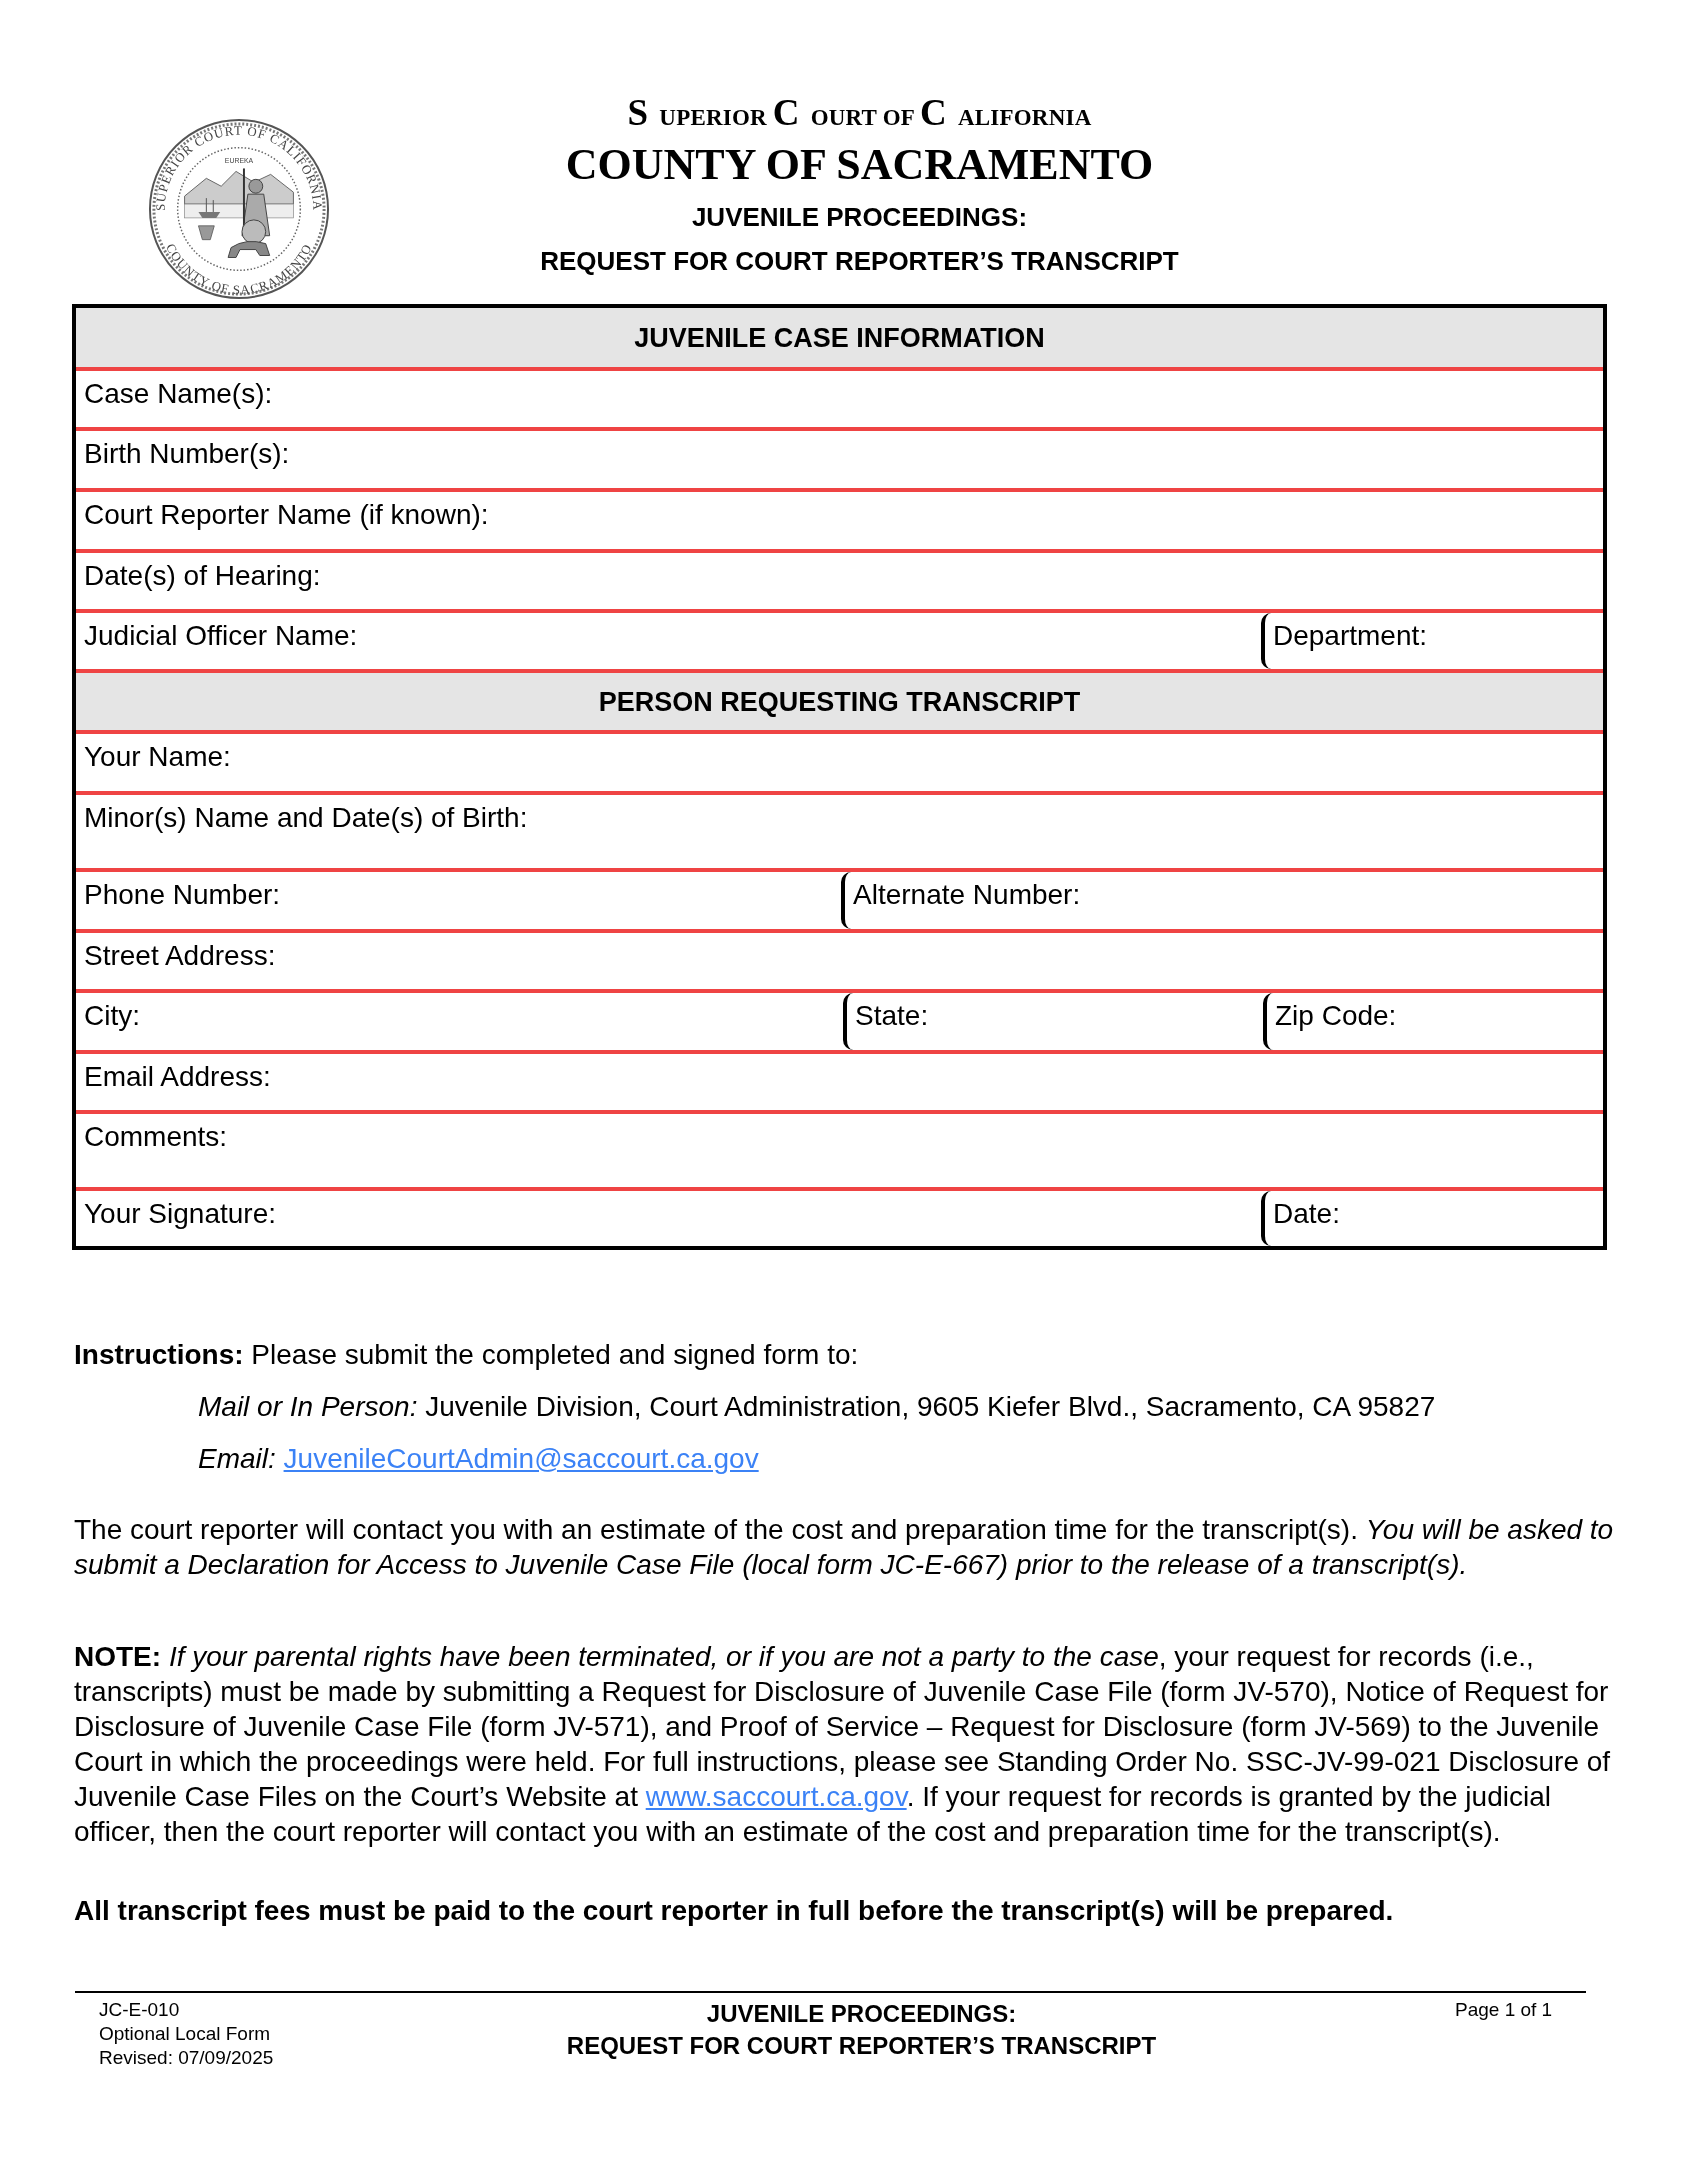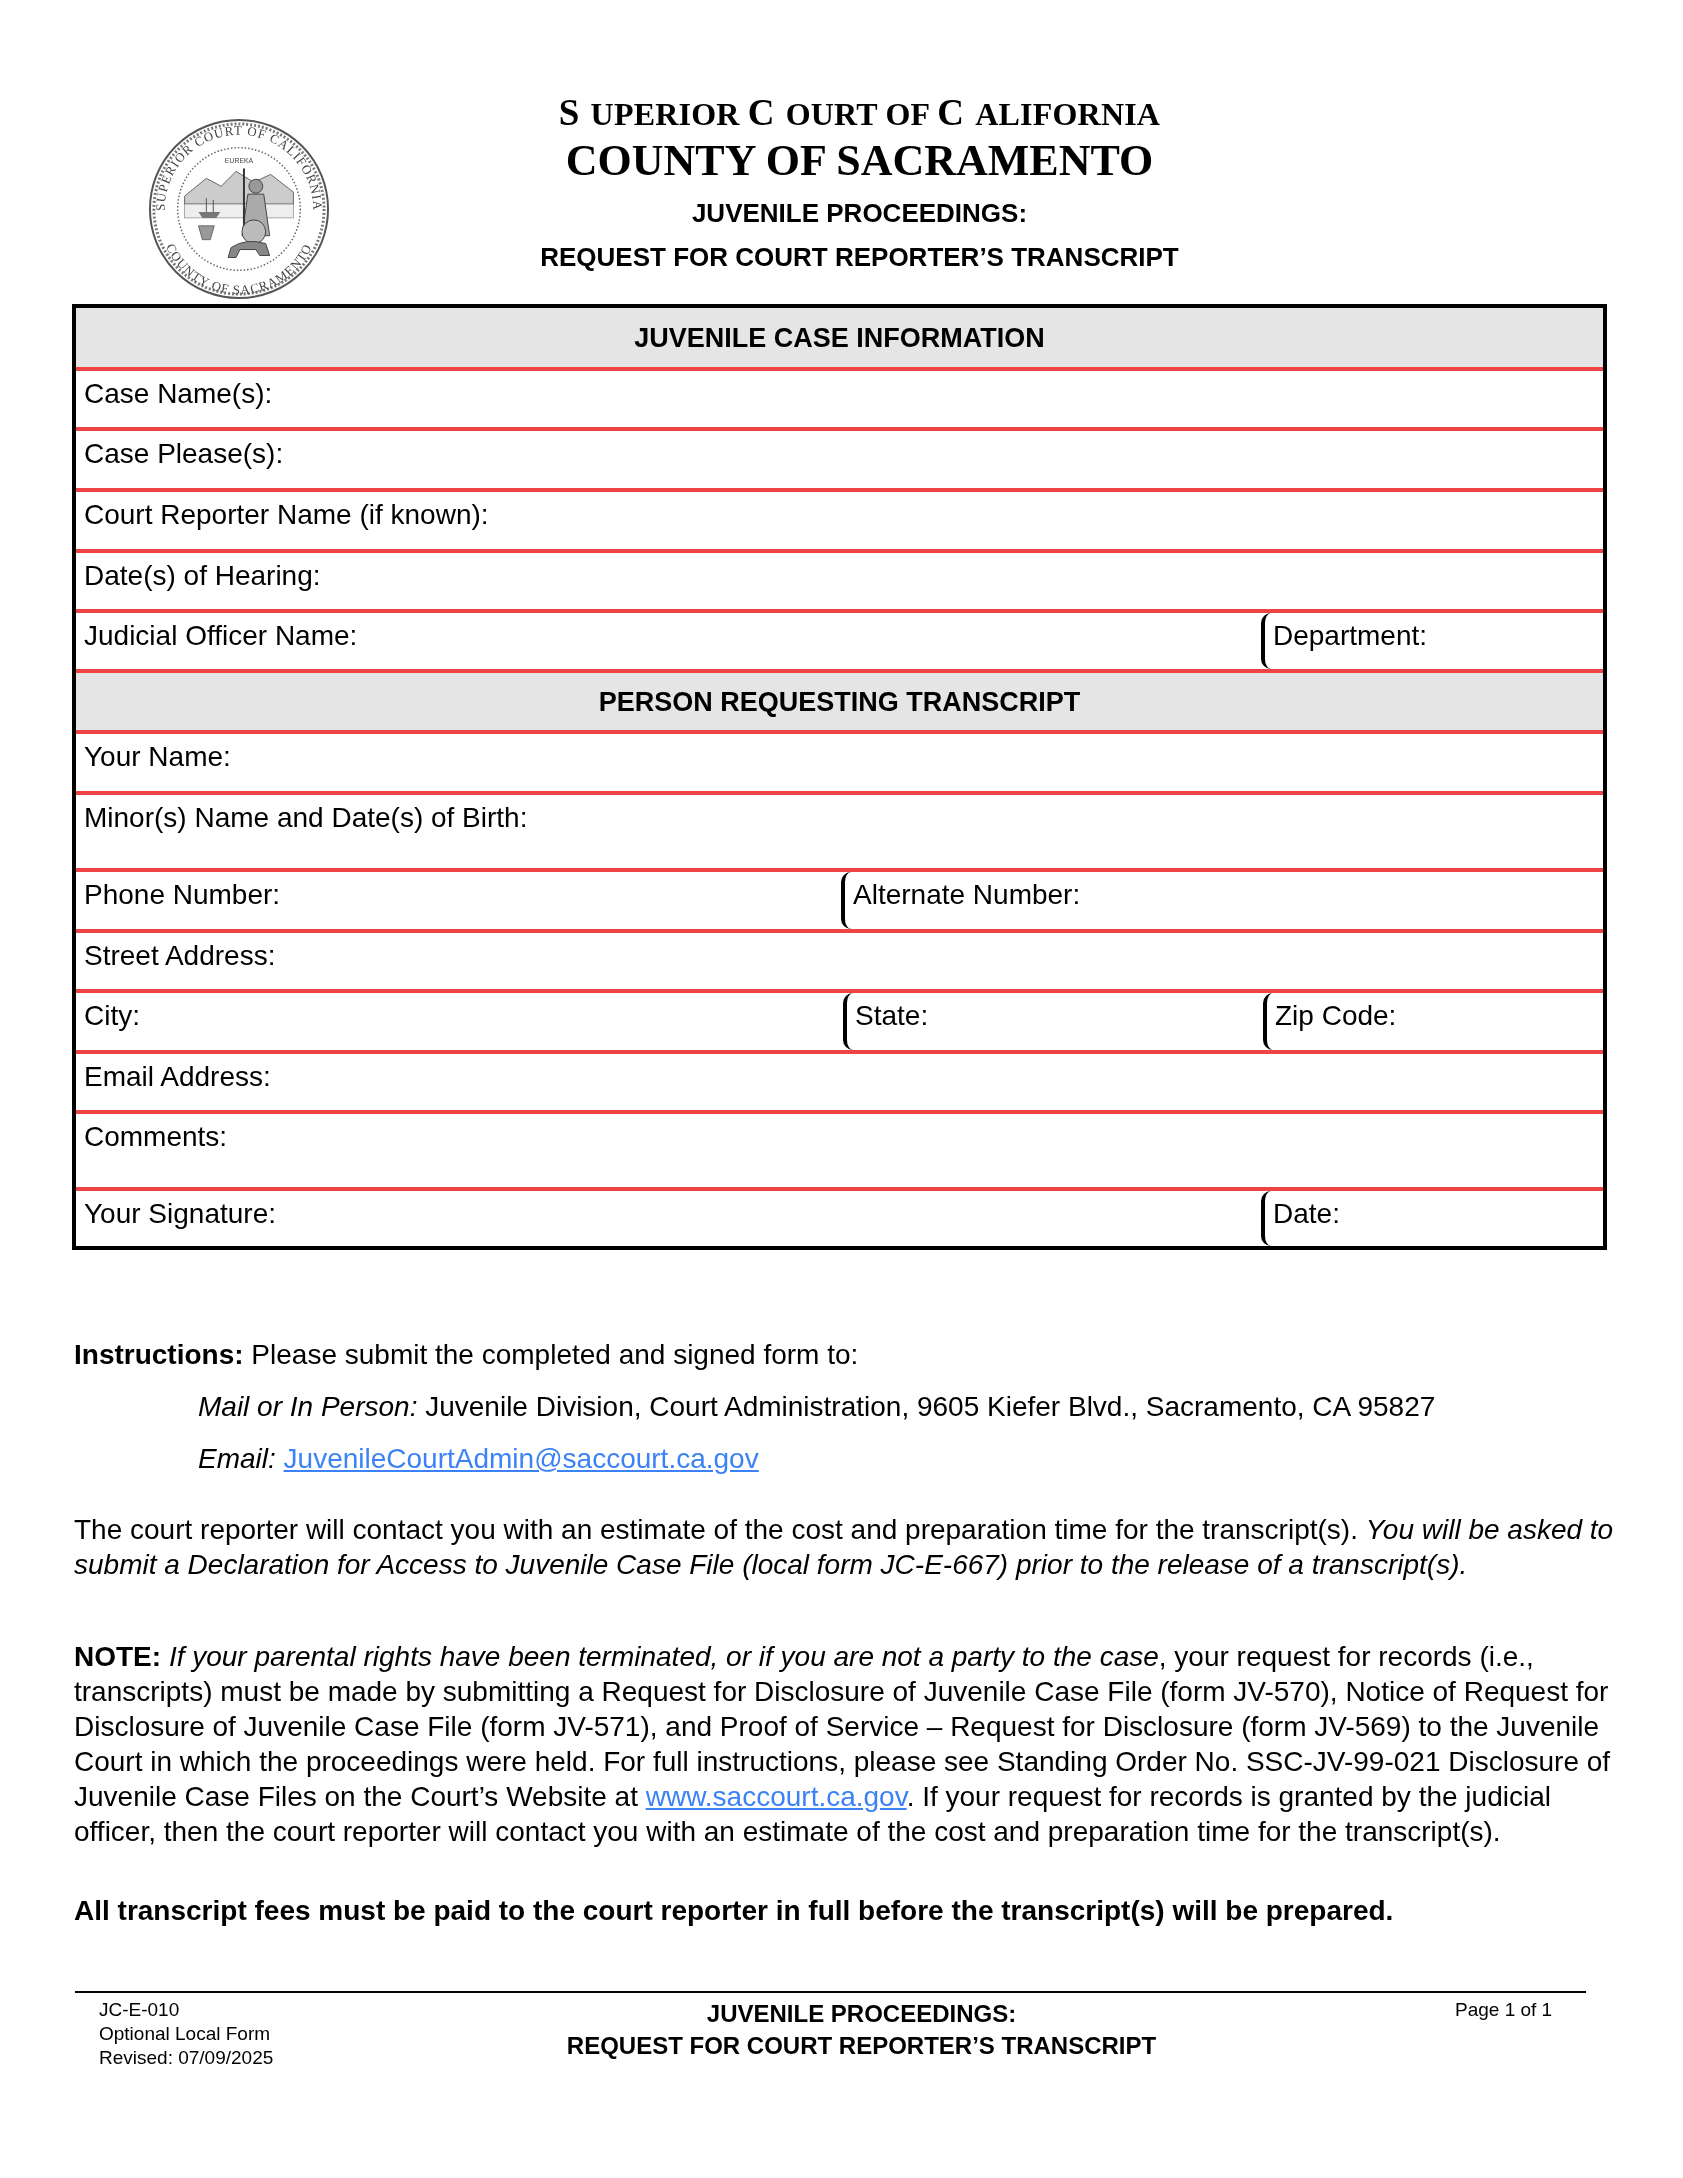--- a/index.html
+++ b/index.html
@@ -2,21 +2,21 @@
 <html><head>
 <meta charset="utf-8">
 <style>
   html, body { margin: 0; padding: 0; background: #ffffff; }
   body { width: 1683px; height: 2178px; position: relative; overflow: hidden; color: #000; font-family: "Liberation Sans", sans-serif; }
 
   .seal { position: absolute; left: 137px; top: 117px; width: 204px; height: 184px; }
 
   .title-block { position: absolute; left: 426px; width: 867px; top: 91px; text-align: center; }
   .t1 { font-family: "Liberation Serif", serif; font-weight: bold; font-size: 37px; line-height: 44px; letter-spacing: 0.2px; }
-  .t1 .sc { font-size: 32px; margin-left: 11px; }
+  .t1 .sc { font-size: 23px; margin-left: 11px; }
   .t2 { font-family: "Liberation Serif", serif; font-weight: bold; font-size: 44px; line-height: 50px; }
   .t3 { font-weight: bold; font-size: 26px; line-height: 34px; margin-top: 10px; }
   .t4 { font-weight: bold; font-size: 26px; line-height: 34px; margin-top: 10px; }
 
   .form-table { position: absolute; left: 72px; top: 304px; width: 1535px; border: 4px solid #000; box-sizing: border-box; }
   .row { display: flex; border-top: 4px solid #ef4444; box-sizing: border-box; }
   .row:first-child { border-top: none; }
   .cell { box-sizing: border-box; padding: 6px 0 0 8px; font-size: 28px; line-height: 34px; }
   .cell + .cell { border-left: 4px solid #000; border-radius: 10px; }
   .section-header { background: #e5e5e5; justify-content: center; align-items: center; }
@@ -87,21 +87,21 @@
 </div>
 
 <div class="form-table">
   <div class="row section-header h60">
     <div class="cell">JUVENILE CASE INFORMATION</div>
   </div>
   <div class="row h61">
     <div class="cell" style="width:100%">Case Name(s):</div>
   </div>
   <div class="row h62">
-    <div class="cell" style="width:100%">Case Please(s):</div>
+    <div class="cell" style="width:100%">Birth Number(s):</div>
   </div>
   <div class="row h62">
     <div class="cell" style="width:100%">Court Reporter Name (if known):</div>
   </div>
   <div class="row h61">
     <div class="cell" style="width:100%">Date(s) of Hearing:</div>
   </div>
   <div class="row h61">
     <div class="cell" style="width:1185px"><span>Judicial Officer Name:</span></div>
     <div class="cell" style="flex:1"><span>Department:</span></div>

